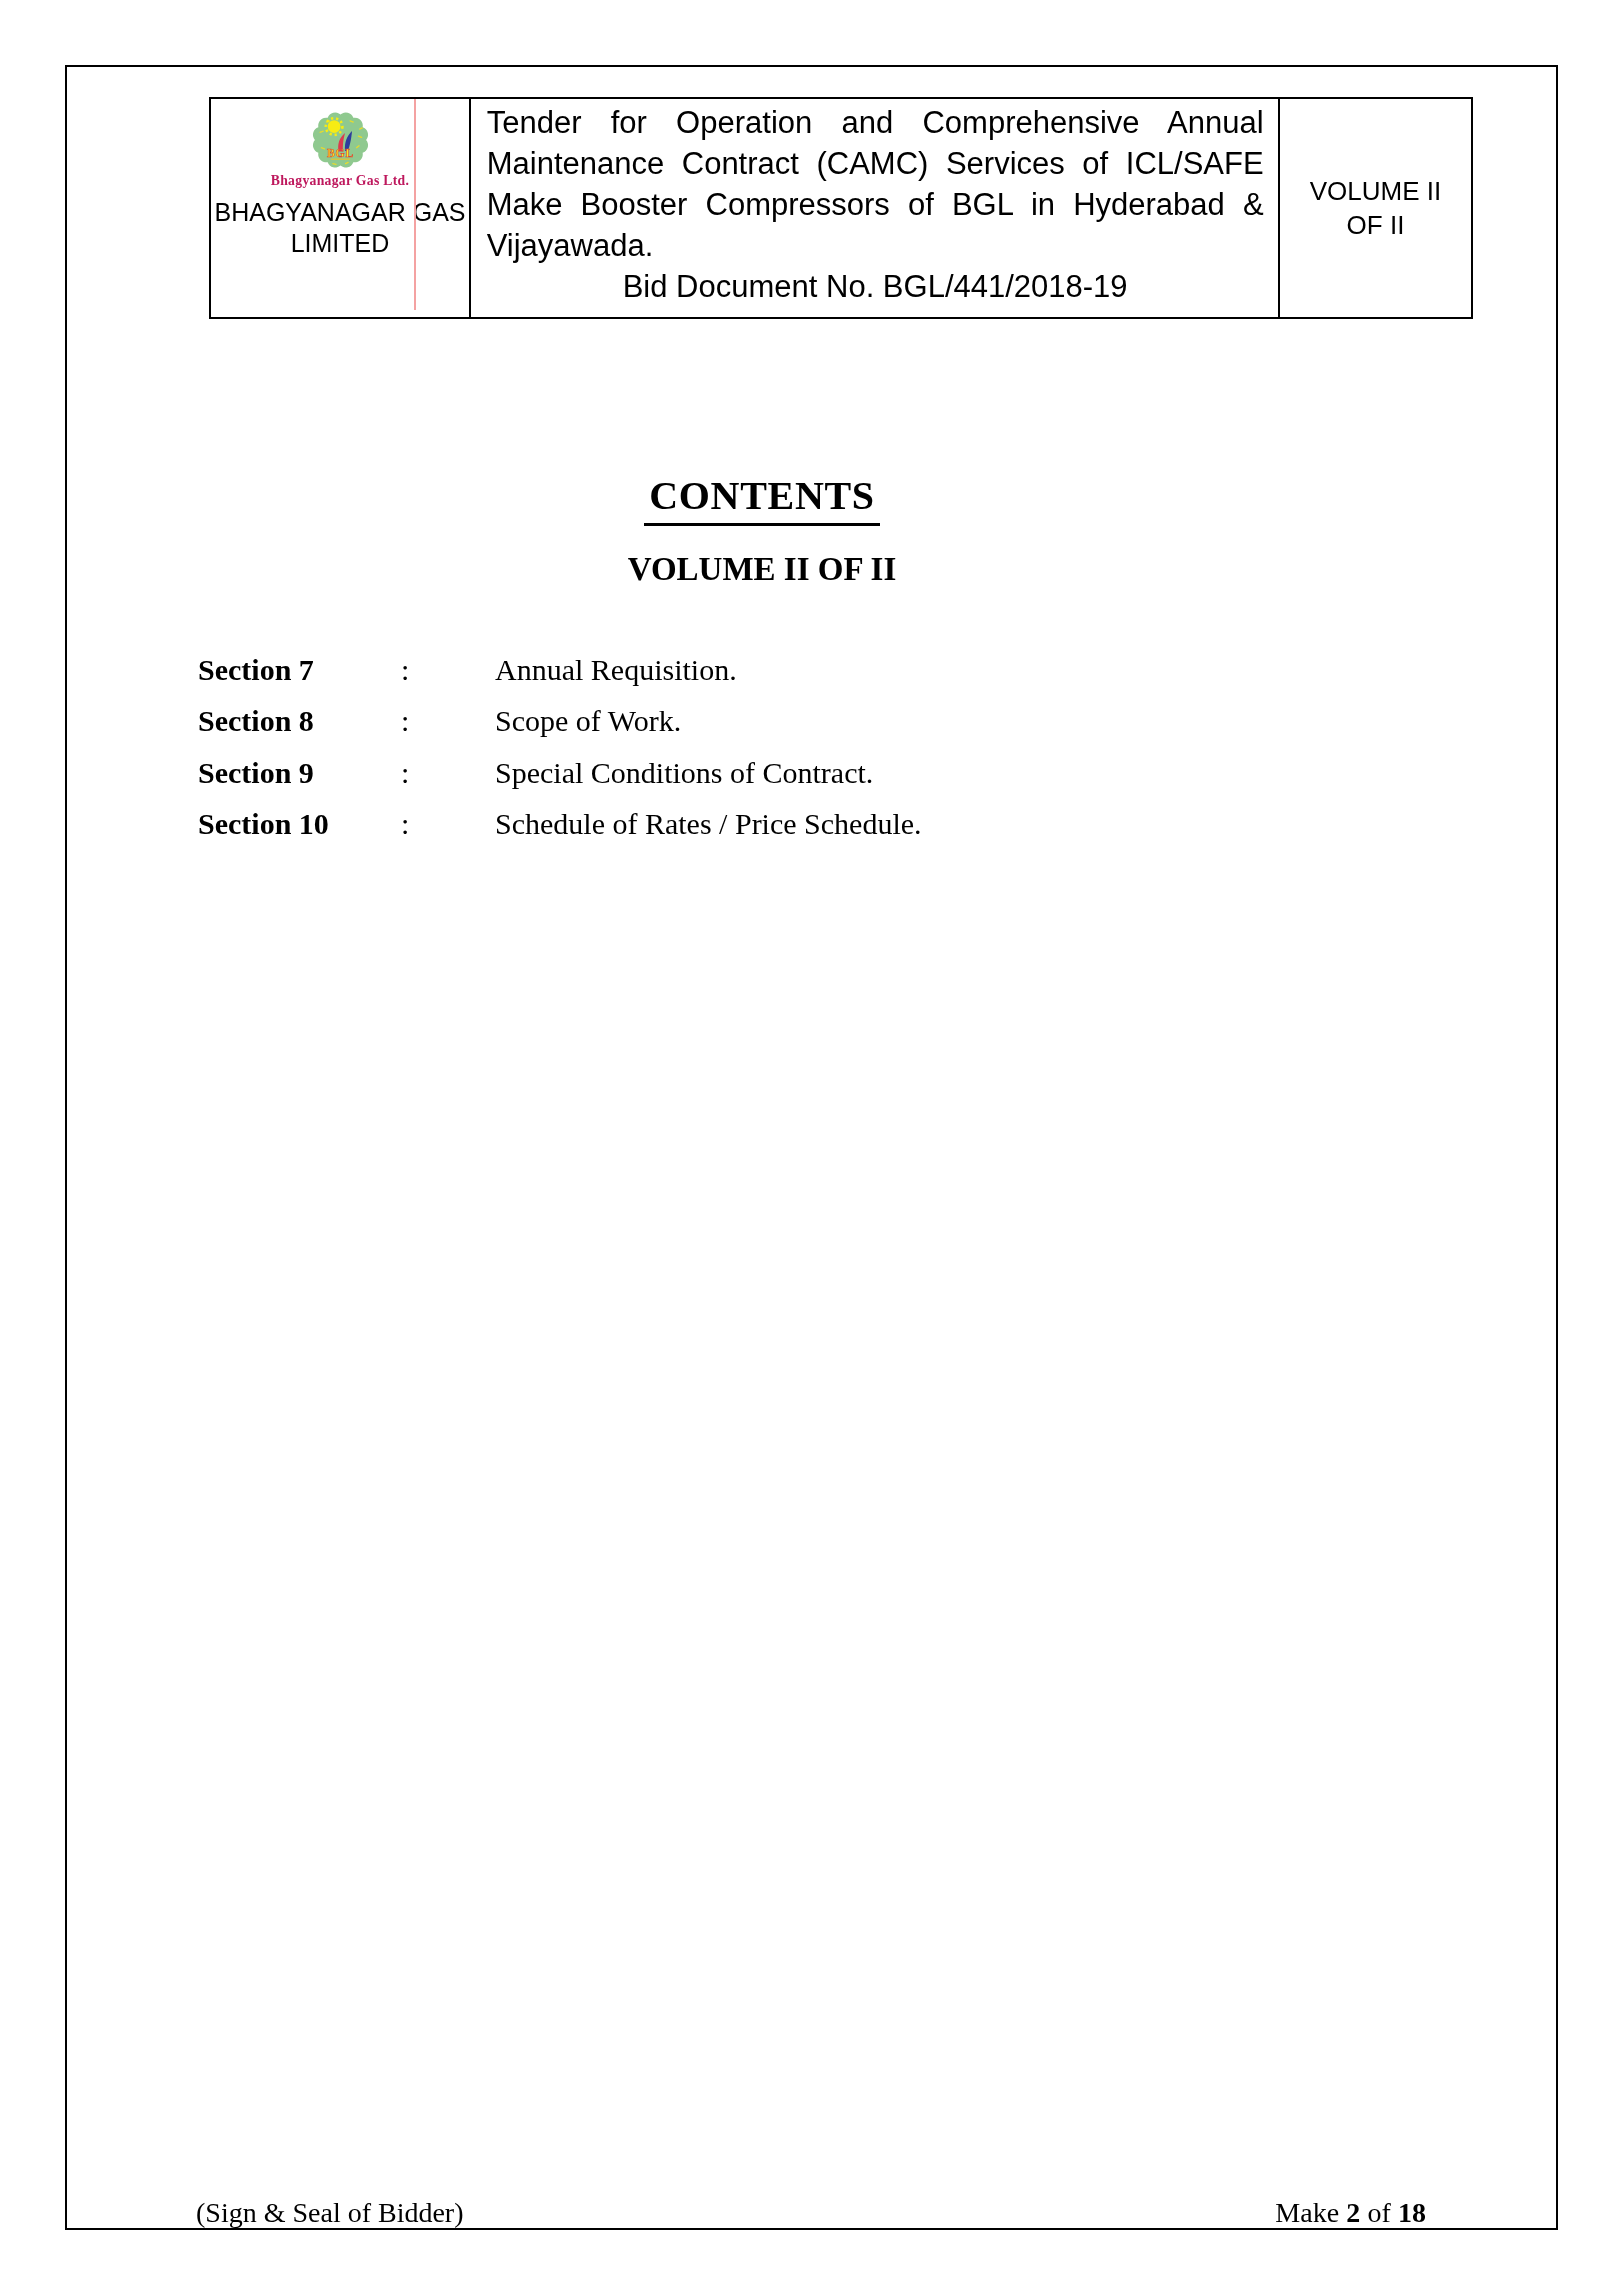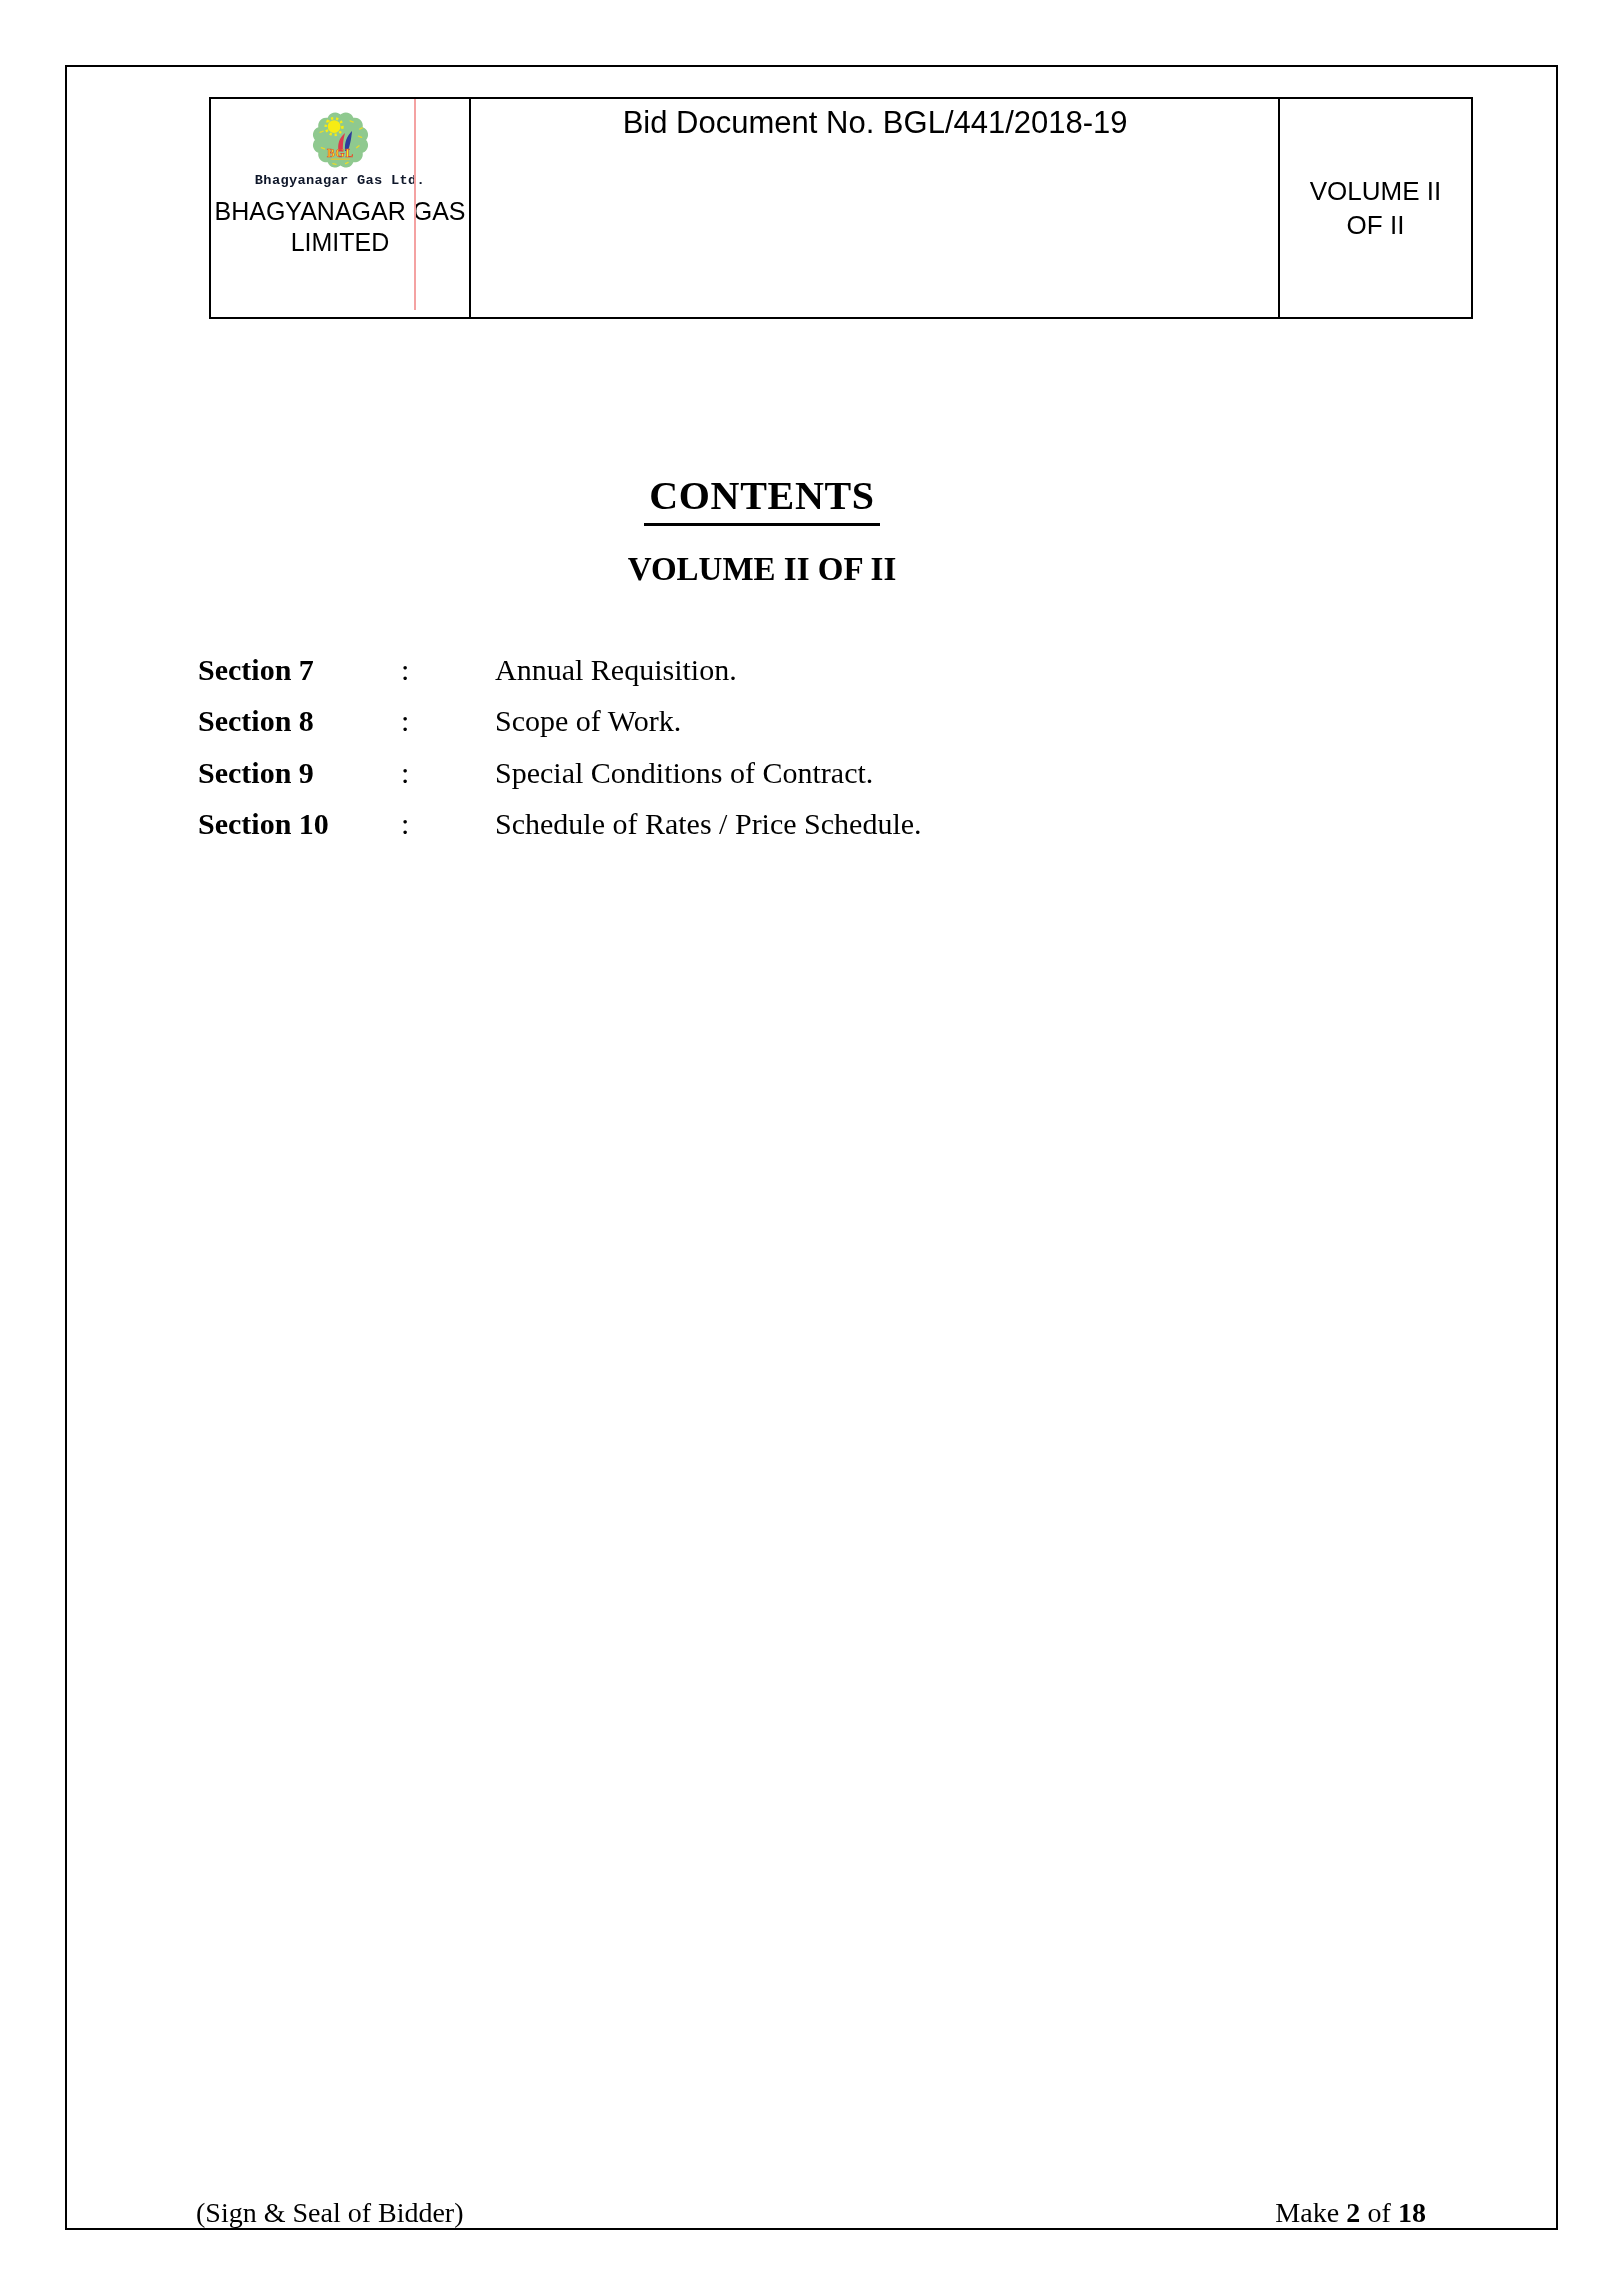--- a/index.html
+++ b/index.html
@@ -71,26 +71,27 @@
           <path d="M68,87 L72,85"></path>
           <path d="M90,33 L94,31"></path>
       </g>
       <circle cx="50" cy="29" r="10" fill="#F6EC14"></circle>
       <circle cx="50" cy="29" r="13" fill="none" stroke-width="4" stroke-dasharray="3.5 4.5" stroke="#F6EC14"></circle>
       <path d="M57,68 C55,56 58,47 67,39 C64,50 63,60 64,68 Z" fill="#DC3A4E"></path>
       <path d="M67,67 C66,53 70,44 78,36 C77,49 74,60 72,66 Z" fill="#2E3C9C"></path>
       <text x="60" y="76" text-anchor="middle" font-family="Liberation Serif,serif" font-size="18" font-weight="bold" letter-spacing="1.5" stroke-width="0.9" fill="#FFE81A" stroke="#D8493B">BGL</text>
       <rect x="45" y="79" width="30" height="1.8" fill="#E8C42A"></rect>
     </svg>
-    <div class="logo-caption" style="color: #0f172a; font-family: Liberation Mono, monospace;">Bhagyanagar Gas Ltd.</div>
+    <div class="logo-caption" style="color: #be185d;">Bhagyanagar Gas Ltd.</div>
     <div class="company-name">BHAGYANAGAR GAS LIMITED</div>
     <div class="artifact-line" style="background: rgb(244, 162, 162);"></div>
   </div>
 
   <div class="cell-mid">
+    <div class="tender-text">Tender for Operation and Comprehensive Annual Maintenance Contract (CAMC) Services of ICL/SAFE Make Booster Compressors of BGL in Hyderabad &amp; Vijayawada.</div>
     <div class="bid-line">Bid Document No. BGL/441/2018-19</div>
   </div>
 
   <div class="cell-right">
     <div class="volume-text">VOLUME II OF II</div>
   </div>
 </div>
 
 <div class="title-area contents-title">
   <span>CONTENTS</span>

